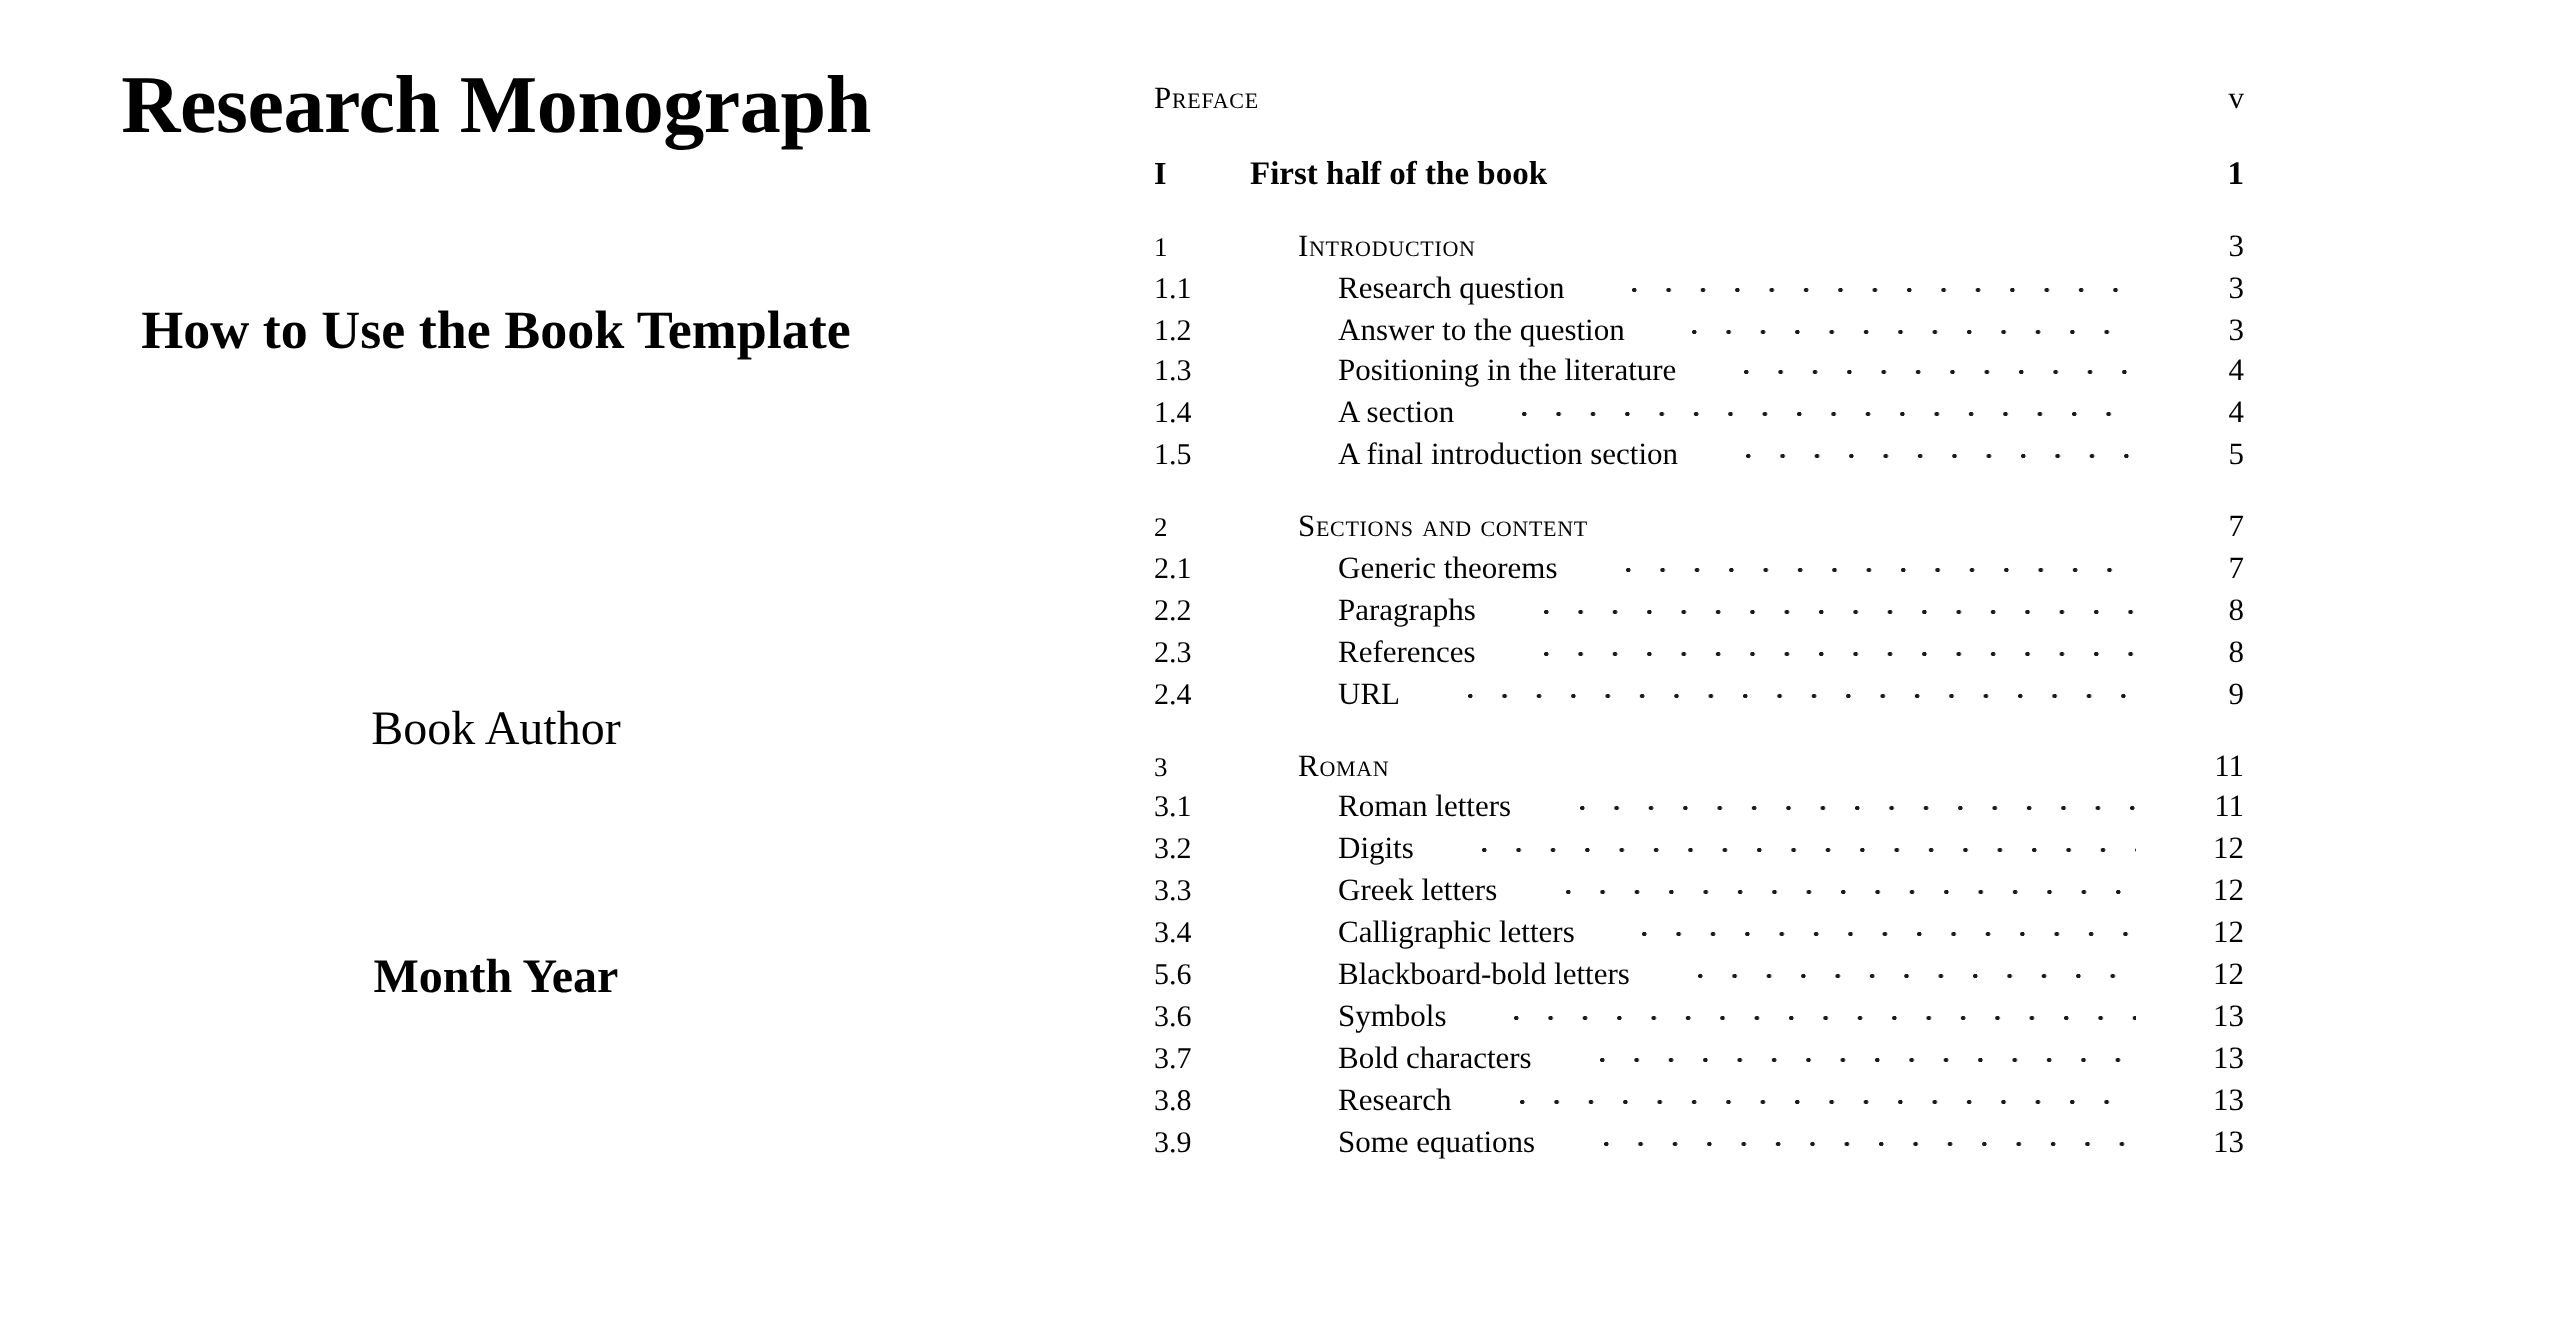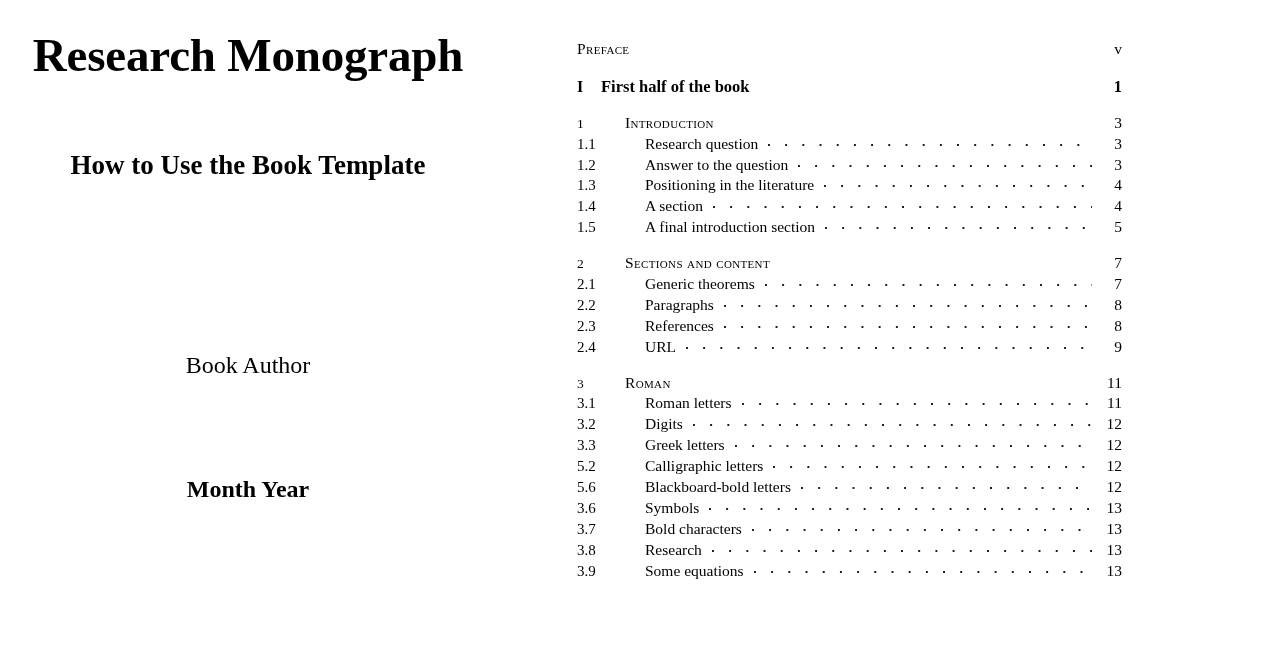--- a/index.html
+++ b/index.html
@@ -33,21 +33,21 @@
     flex: 0 0 570px;
     background: #ffffff;
   }
 
   .book-title {
     position: absolute;
     left: 0;
     right: 74px;
     top: 30px;
     text-align: center;
-    font-size: 47px;
+    font-size: 41px;
     font-weight: bold;
     letter-spacing: -0.2px;
     line-height: 1.1;
     white-space: nowrap;
   }
 
   .book-subtitle {
     position: absolute;
     left: 0;
     right: 74px;
@@ -100,20 +100,21 @@
     padding: 0;
     width: 545px;        
   }
 
   .toc-row {
     position: relative;
     display: flex;
     align-items: baseline;
     height: 20.9px;
     white-space: nowrap;
+    gap: 24px;
   }
 
   
   .toc-num {
     flex: 0 0 auto;
     width: 56px;
     font-size: 15px;
     line-height: 1;
   }
   .toc-num.part-num {
@@ -322,21 +323,21 @@
         </div>
         <div class="toc-row section">
           <span class="toc-num sec-num">3.3</span>
           <span class="toc-label">Greek letters</span>
           <span class="toc-leader">
             <span class="dots"></span>
           </span>
           <span class="toc-pnum">12</span>
         </div>
         <div class="toc-row section">
-          <span class="toc-num sec-num">5.2</span>
+          <span class="toc-num sec-num">3.4</span>
           <span class="toc-label">Calligraphic letters</span>
           <span class="toc-leader">
             <span class="dots"></span>
           </span>
           <span class="toc-pnum">12</span>
         </div>
         <div class="toc-row section">
           <span class="toc-num sec-num">5.6</span>
           <span class="toc-label">Blackboard-bold letters</span>
           <span class="toc-leader">

